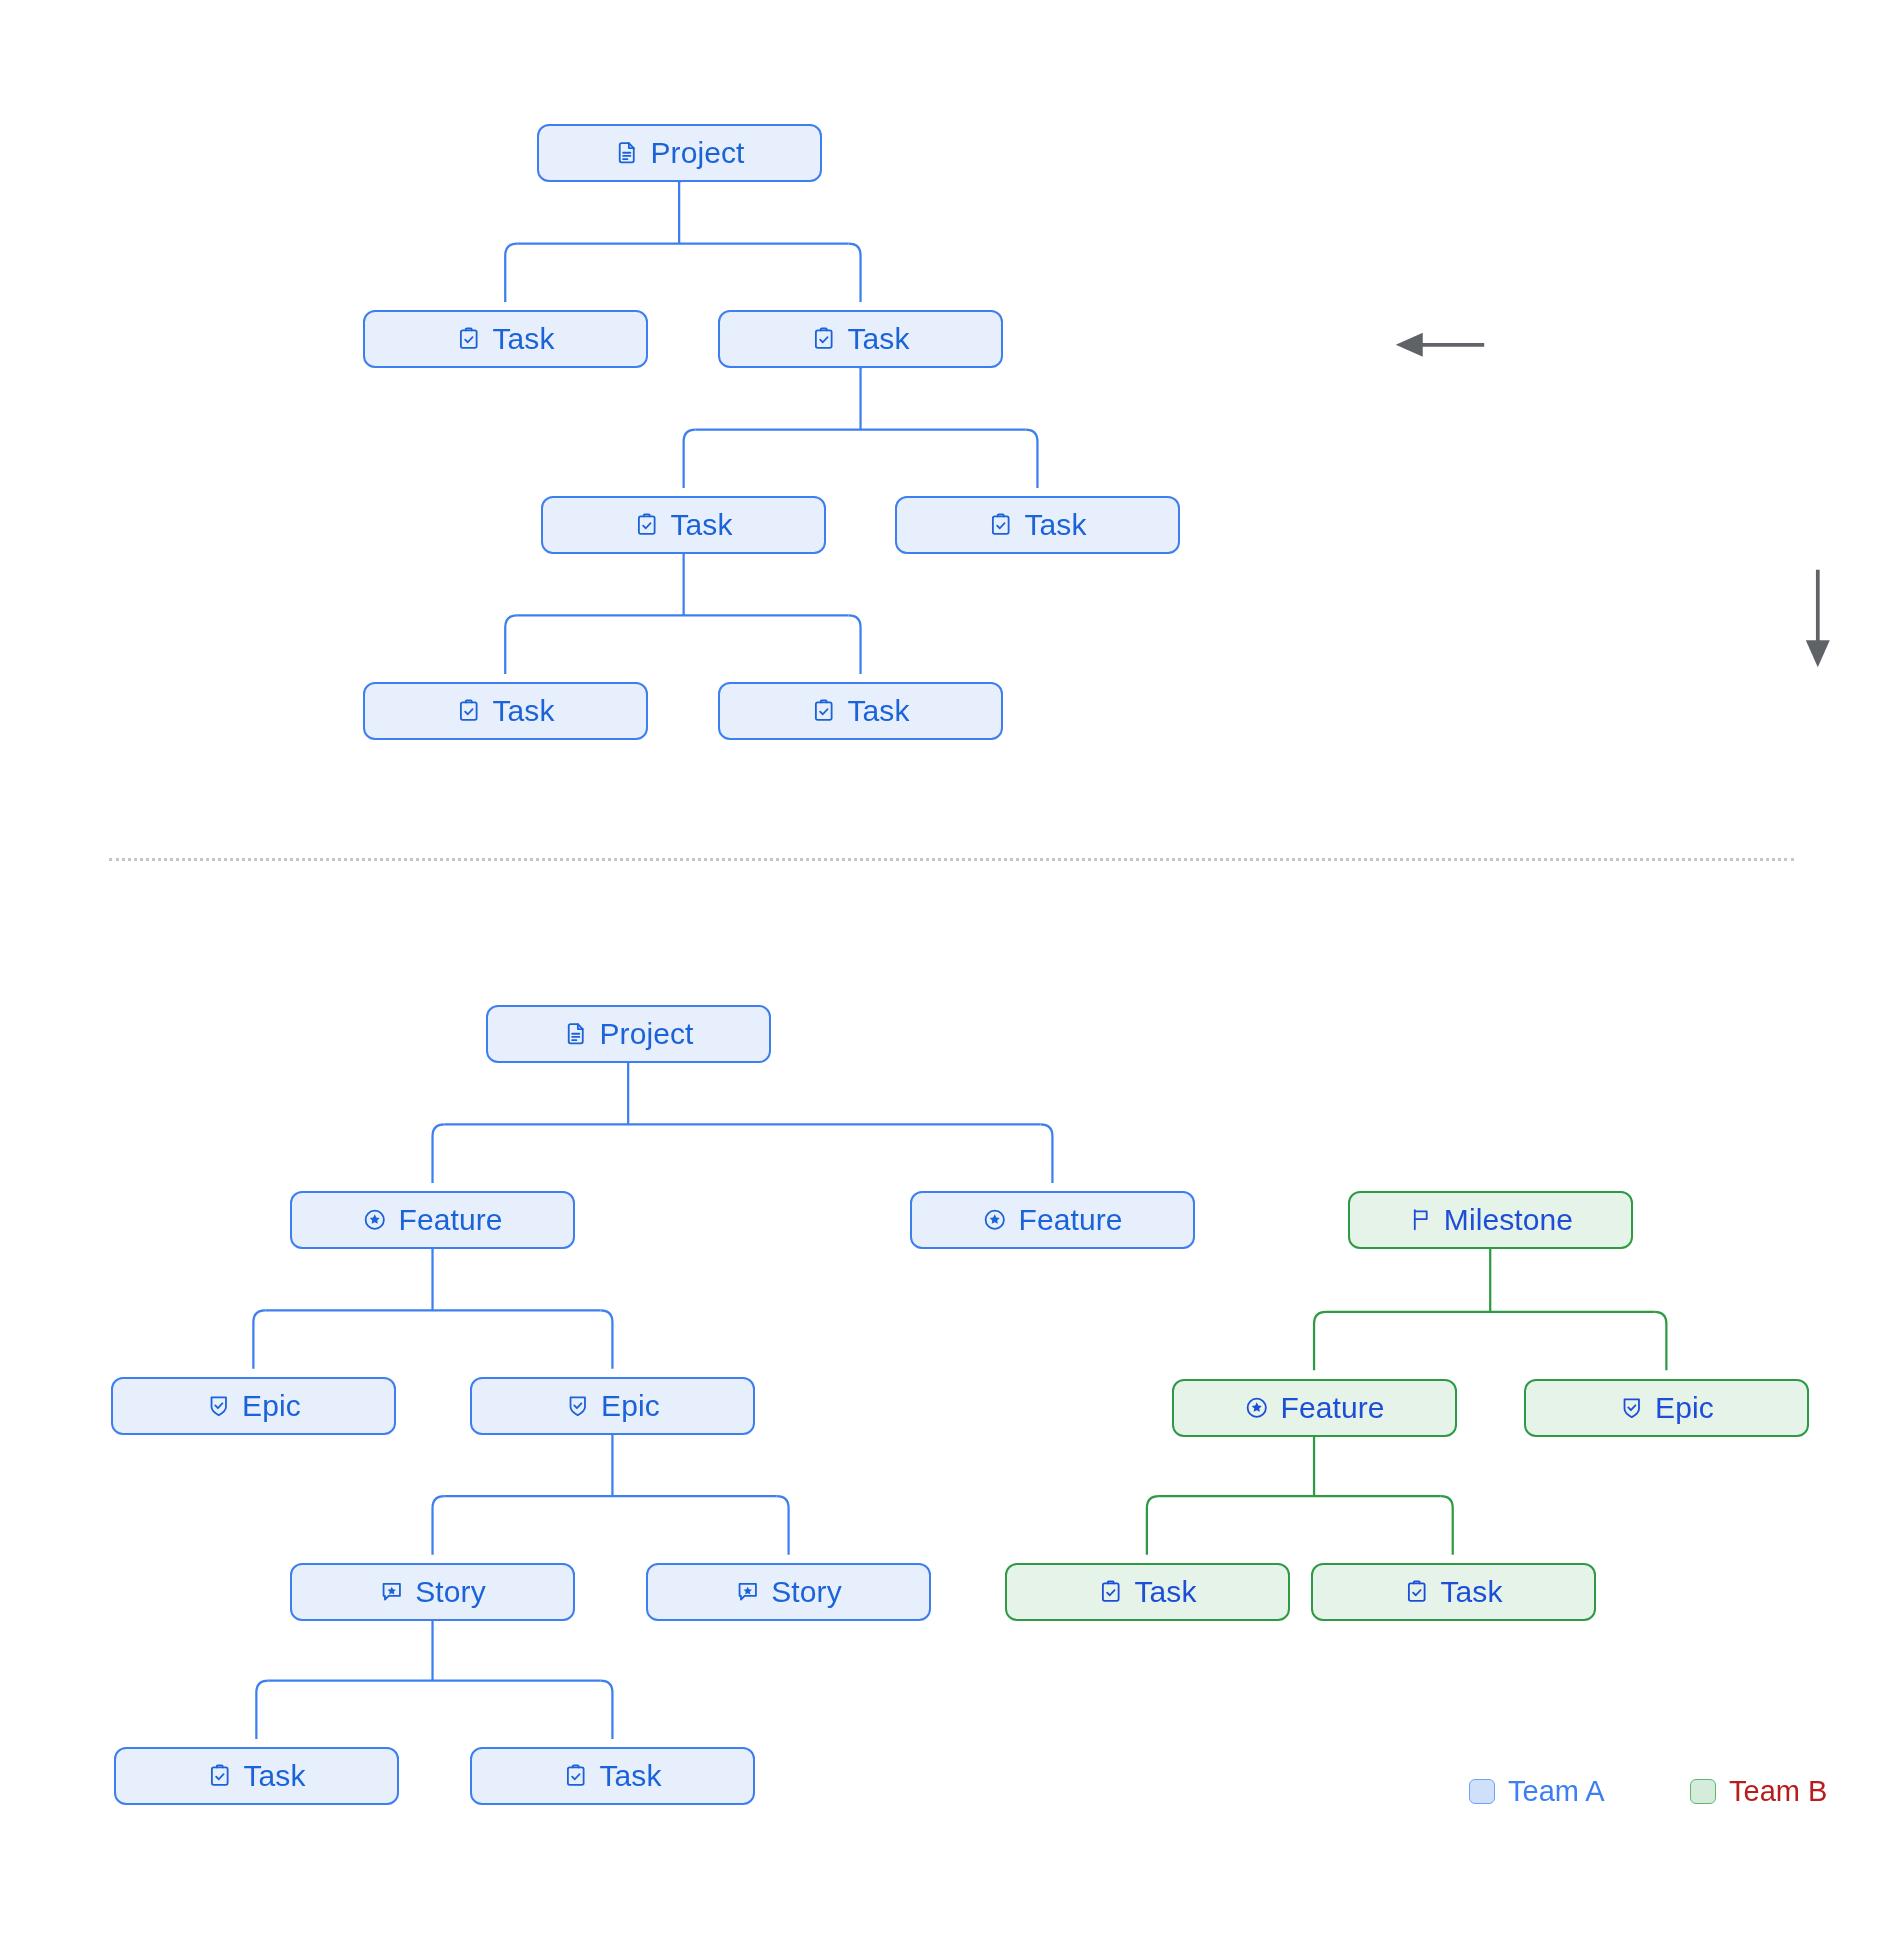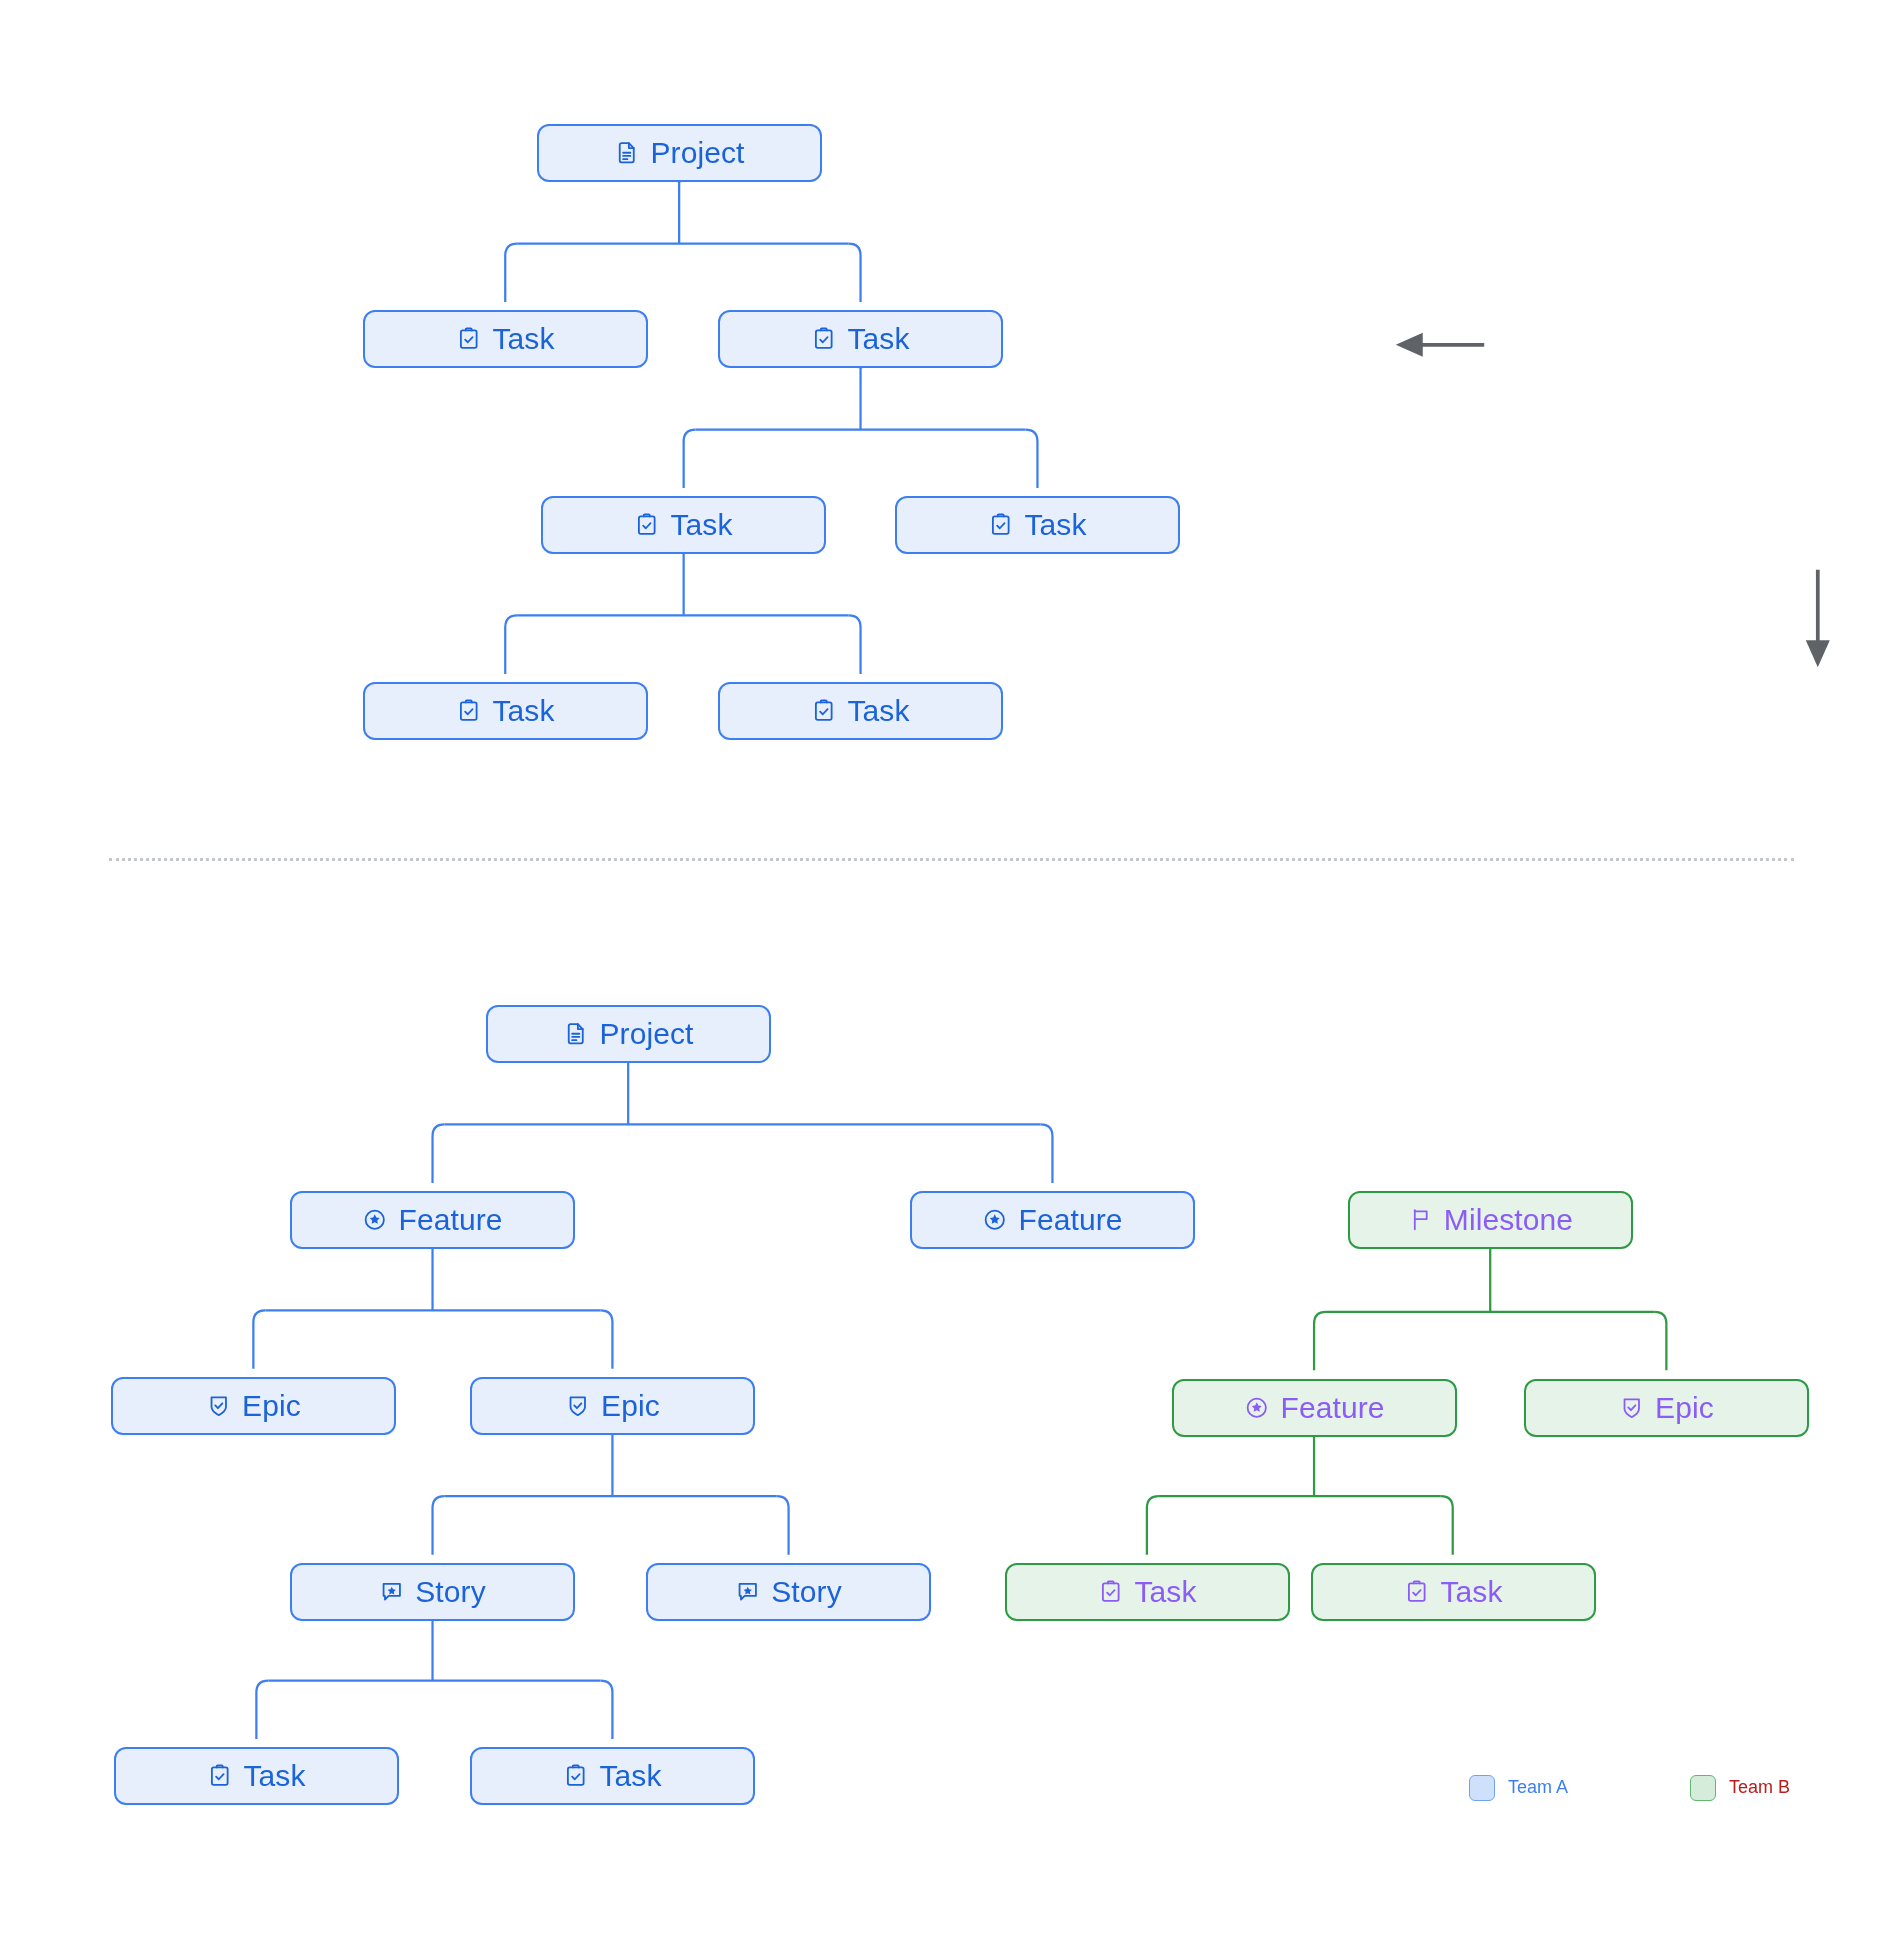--- a/index.html
+++ b/index.html
@@ -13,26 +13,26 @@
     position:absolute;box-sizing:border-box;
     display:flex;align-items:center;justify-content:center;
     border-radius:12px;border:2.2px solid;
     font-size:30px;font-weight:400;letter-spacing:0.1px;
     white-space:nowrap;
     margin-top:8px;
   }
   .node .ico{display:inline-flex;align-items:center;margin-right:10.5px;}
   .node .ico svg{display:block;}
   .node.blue{background:#E8EFFC;border-color:#3D7FF0;color:#1A63D8;}
-  .node.green{background:#E6F3E9;border-color:#2E9B44;color:#8b5cf6;}
+  .node.green{background:#E6F3E9;border-color:#2E9B44;color:#1d4ed8;}
   .annot{
     position:absolute;color:#5F6368;font-size:34px;line-height:1.18;
     text-align:right;letter-spacing:0.1px;
   }
-  .legend{position:absolute;display:flex;align-items:center;gap:13.5px;font-size:18px;text-align:center;}
+  .legend{position:absolute;display:flex;align-items:center;gap:13.5px;font-size:29px;text-align:center;}
   .legend .sw{width:25.5px;height:25.5px;border-radius:6px;border:1.9px solid;box-sizing:border-box;}
   .legend.a{color:#3D7FF0;}
   .legend.a .sw{background:#CFE0FB;border-color:#6FA2F5;}
   .legend.b{color:#b91c1c;margin-left:20px;}
   .legend.b .sw{background:#D5ECDB;border-color:#5DB872;}
   .divider{position:absolute;border-top:3.7px dotted #C4C7C9;}
 </style>
 </head>
 <body>
 

